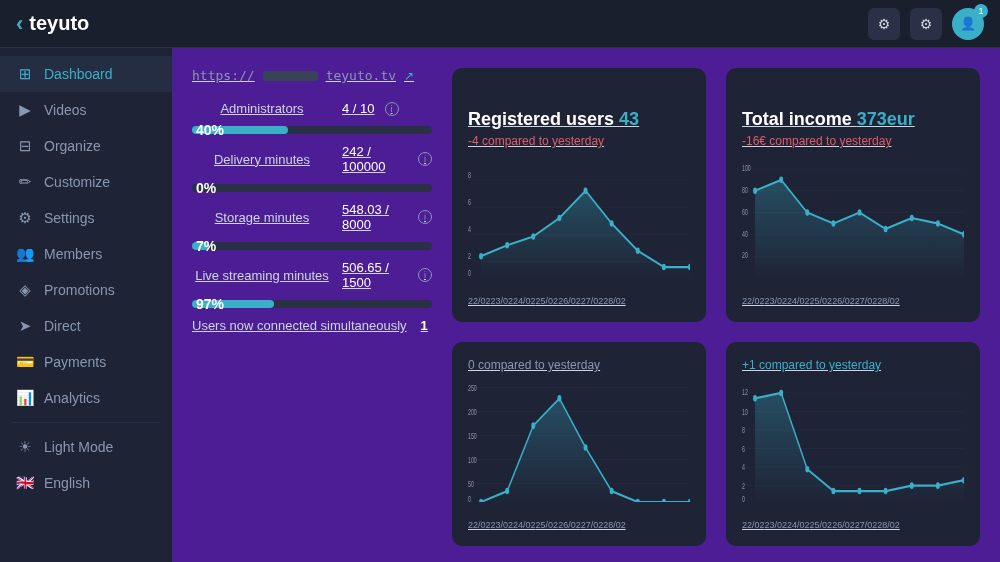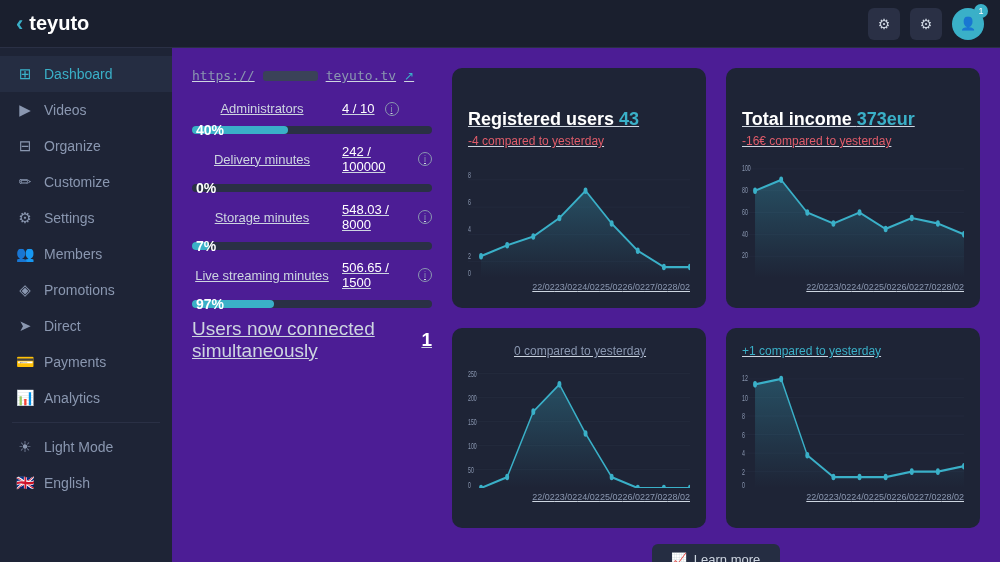--- a/index.html
+++ b/index.html
@@ -98,47 +98,47 @@
       position: relative;
     }
     .progress-fill {
       height: 100%; border-radius: 4px; background: #3ab0c8;
     }
     .progress-label {
       position: absolute; left: 4px; top: 50%; transform: translateY(-50%);
       font-size: 14px; color: #fff; font-weight: 600;
     }
     .users-connected {
-      display: flex; align-items: center; gap: 0;
-      font-size: 19px; color: #cdd5e0; margin-top: 8px;
+      display: flex; align-items: center; gap: 14px;
+      font-size: 13px; color: #cdd5e0; margin-top: 8px;
     }
     .users-count { color: #fff; font-weight: 600; }
     
     .charts-grid {
       display: grid; grid-template-columns: 1fr 1fr; gap: 20px;
     }
     .chart-card {
       background: #1e2436; border-radius: 10px; padding: 16px;
       min-height: 200px;
     }
     .chart-title {
       font-size: 18px; font-weight: 600; color: #fff; margin-bottom: 4px; margin-top: 25px;
     }
     .chart-title span { color: #3ab0c8; }
     .chart-subtitle {
       font-size: 12px; margin-bottom: 10px;
     }
     .chart-subtitle.negative { color: #e05c6a; }
     .chart-subtitle.positive { color: #3ab0c8; }
-    .chart-subtitle.neutral { color: #8a97b0; margin-left: 46px; }
+    .chart-subtitle.neutral { color: #8a97b0; }
     .chart-area { position: relative; width: 100%; height: 120px; }
     svg.chart-svg { width: 100%; height: 100%; }
     .x-labels {
-      display: flex; justify-content: flex-end;
-      font-size: 9px; color: #8a97b0; margin-top: 4px;
+      display: flex; justify-content: flex-start;
+      font-size: 9px; color: #8a97b0; margin-top: 18px;
     }
     
     .learn-more-row {
       display: flex; justify-content: center; margin-top: 16px;
     }
     .learn-more-btn {
       background: #252d42; border: none; color: #cdd5e0;
       padding: 8px 20px; border-radius: 6px; cursor: pointer;
       font-size: 13px; display: flex; align-items: center; gap: 6px;
     }

